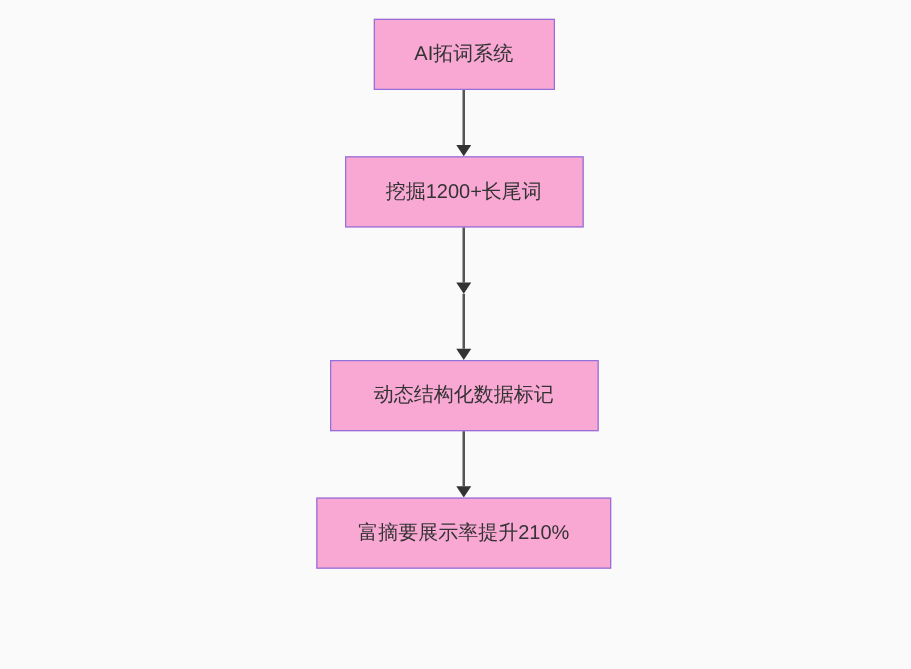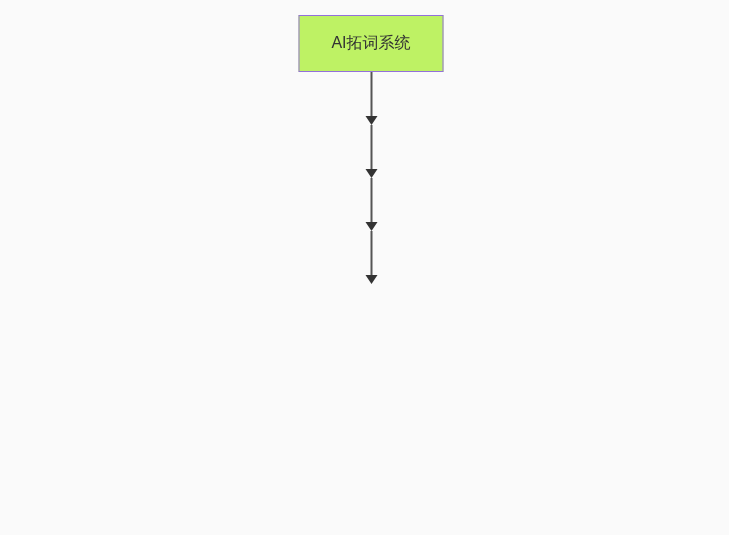--- a/index.html
+++ b/index.html
@@ -19,21 +19,21 @@
     left: 371px;
     top: 15px;
     transform: translateX(-50%);
     display: flex;
     flex-direction: column;
     align-items: center;
   }
   .flow-node {
     box-sizing: border-box;
     height: 57px;
-    background: #bef264;
+    background: #f9a8d4;
     border: 1px solid #9370DB;
     display: flex;
     align-items: center;
     justify-content: center;
     color: #333333;
     font-size: 16px;
     white-space: nowrap;
     text-align: center;
   }
   
@@ -68,32 +68,41 @@
 
   <div class="flow-node n0">
     <span>AI拓词系统</span>
   </div>
 
   <div class="flow-arrow">
     <div class="arrow-shaft"></div>
     <div class="arrow-head"></div>
   </div>
 
+  <div class="flow-node n1">
+    <span>挖掘1200+长尾词</span>
+  </div>
 
   <div class="flow-arrow">
     <div class="arrow-shaft"></div>
     <div class="arrow-head"></div>
   </div>
 
 
   <div class="flow-arrow">
     <div class="arrow-shaft"></div>
     <div class="arrow-head"></div>
   </div>
 
+  <div class="flow-node n3">
+    <span>动态结构化数据标记</span>
+  </div>
 
   <div class="flow-arrow">
     <div class="arrow-shaft"></div>
     <div class="arrow-head"></div>
   </div>
 
+  <div class="flow-node n4">
+    <span>富摘要展示率提升210%</span>
+  </div>
 
 </div>
 
 </body></html>

